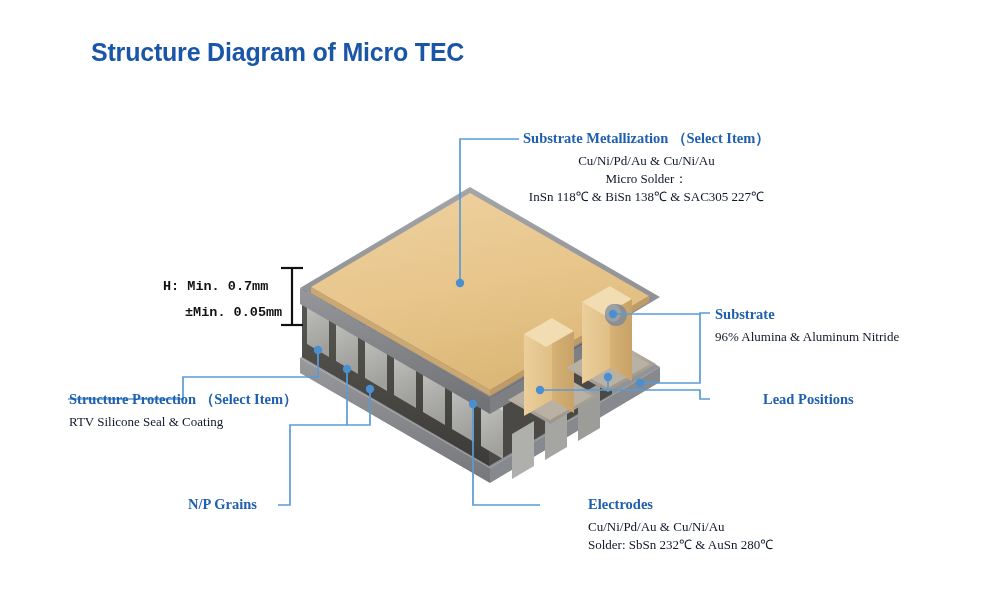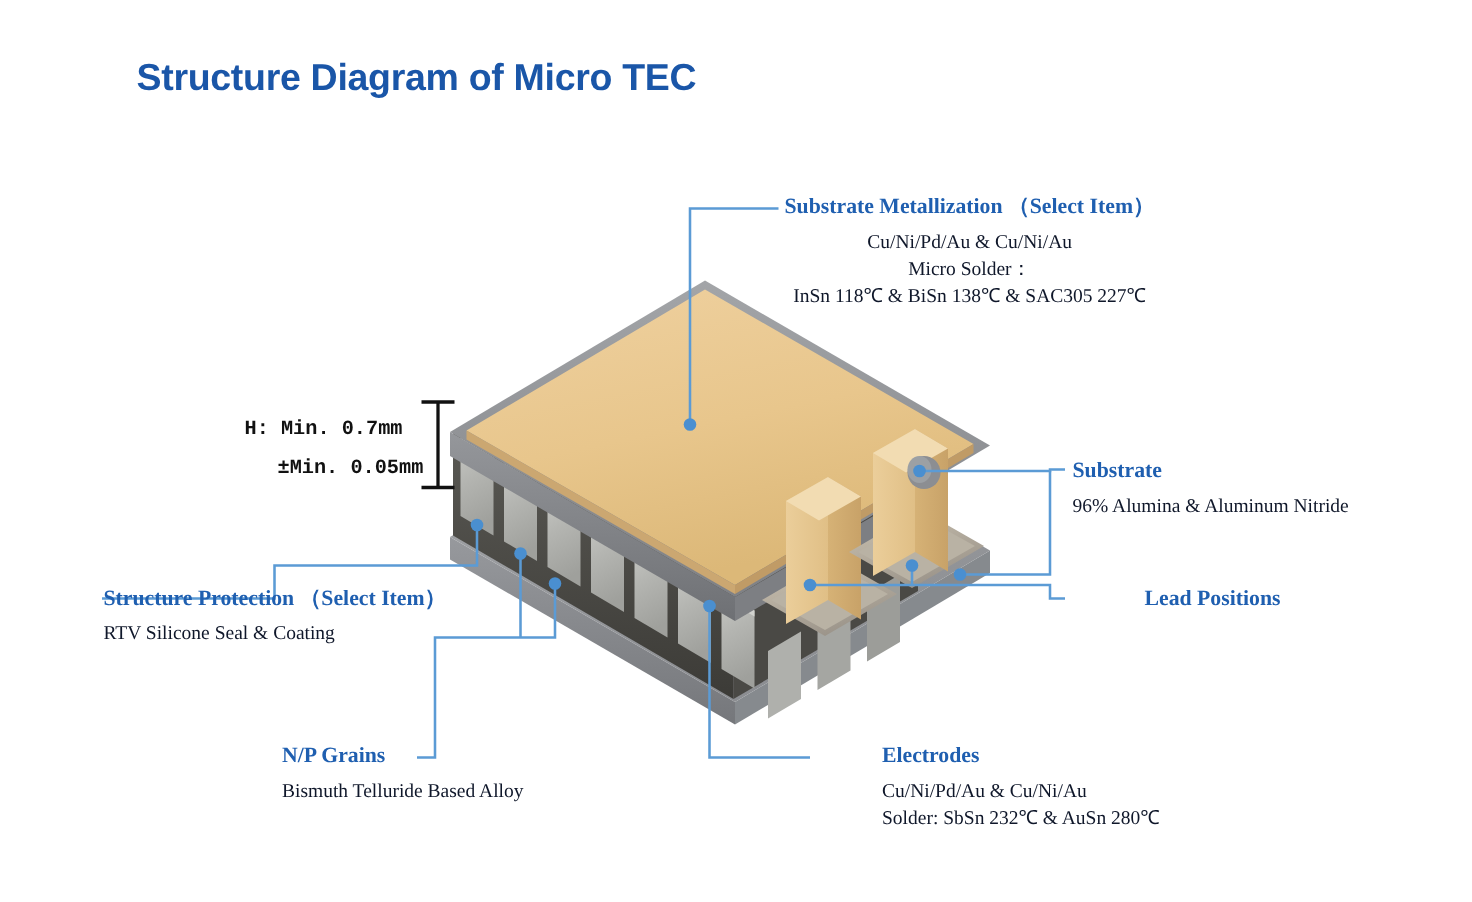--- a/index.html
+++ b/index.html
@@ -260,23 +260,20 @@
   <div class="callout" style="left:544px;top:496px;margin-left:44px;">
     <div class="c-head">Electrodes</div>
     <div class="c-body">
       <div>Cu/Ni/Pd/Au &amp; Cu/Ni/Au</div>
       <div>Solder: SbSn 232℃ &amp; AuSn 280℃</div>
     </div>
   </div>
 
   <div class="callout" style="left:188px;top:496px;">
     <div class="c-head">N/P Grains</div>
-    <div class="c-body">
-      <div>Bismuth Telluride Based Alloy</div>
-    </div>
   </div>
 
   <div class="callout" style="left:69px;top:391px;">
     <div class="c-head">
       <span>Structure Protection</span>
       <span class="sel">（Select Item）</span>
     </div>
     <div class="c-body">
       <div>RTV Silicone Seal &amp;  Coating</div>
     </div>

